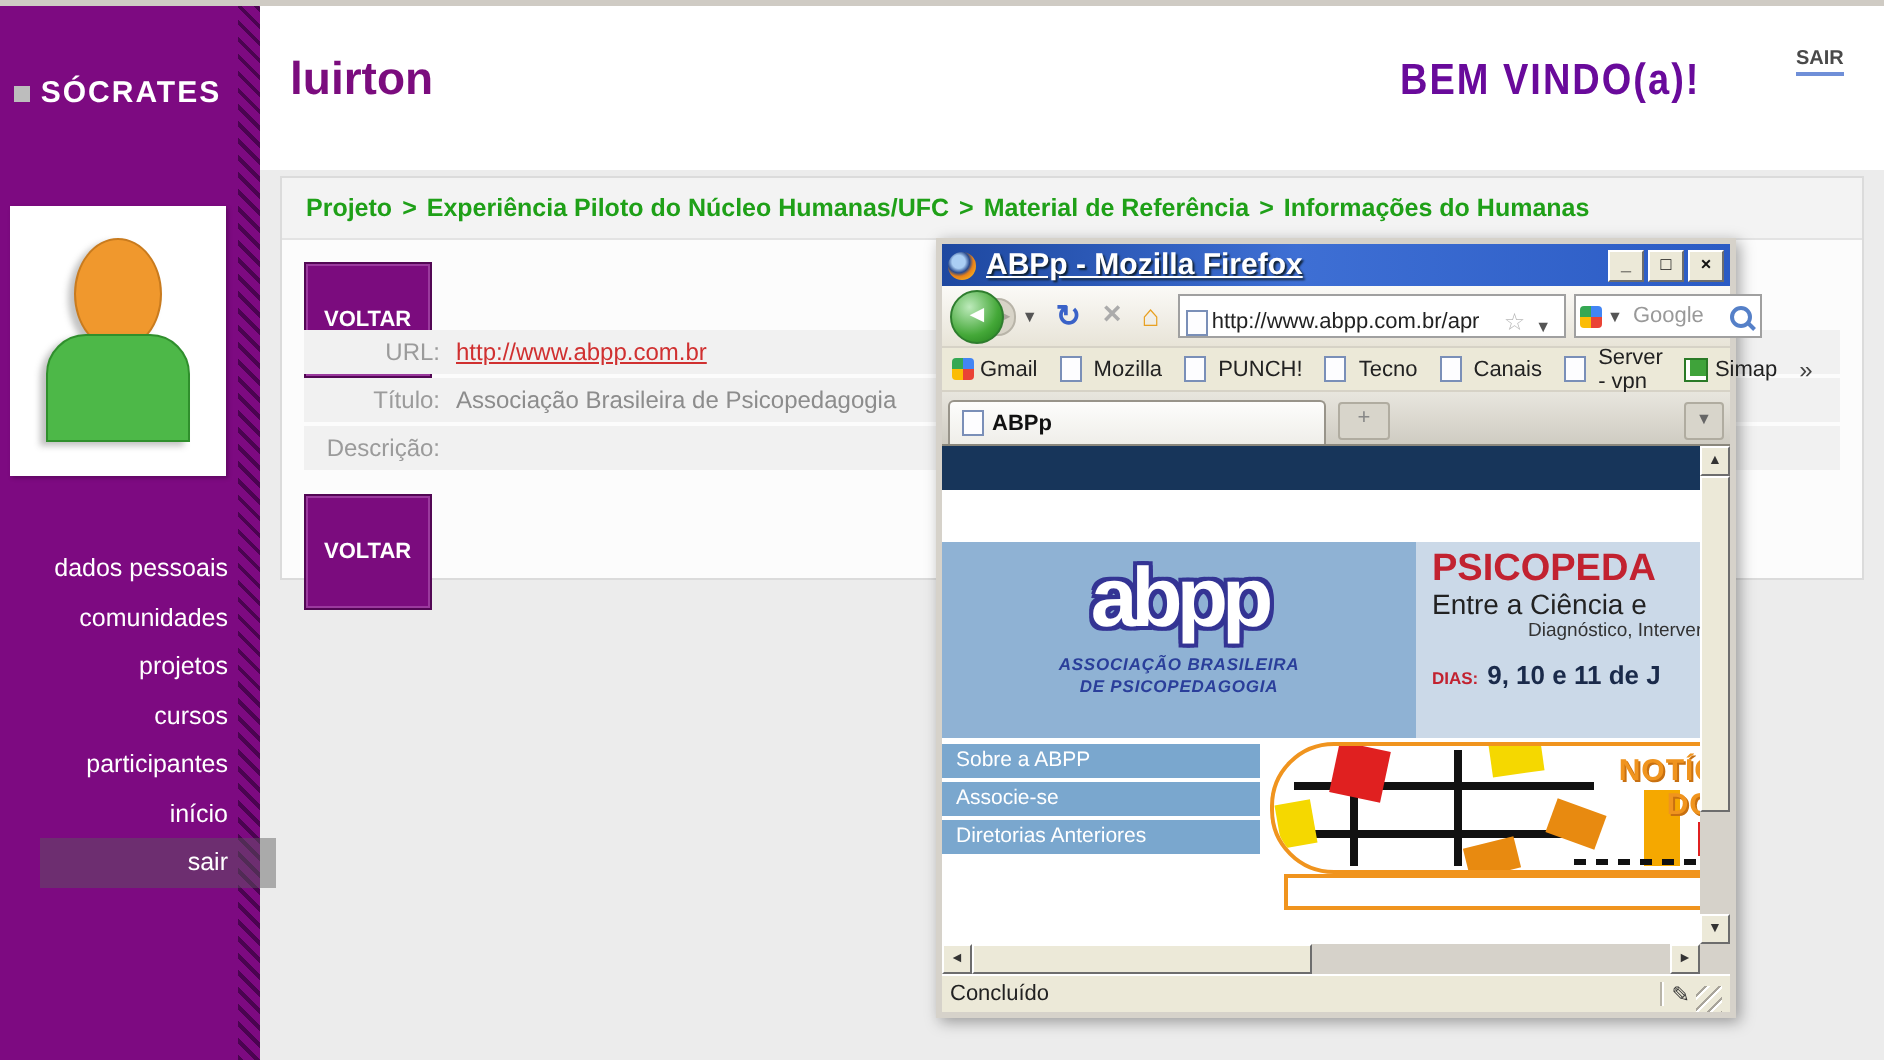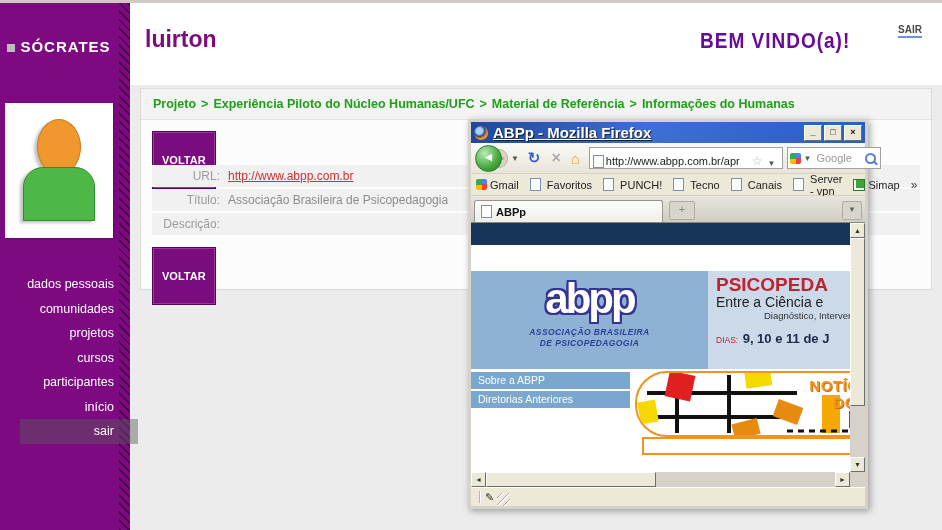--- a/index.html
+++ b/index.html
@@ -127,21 +127,21 @@
     letter-spacing:-3px;line-height:56px;
     text-shadow:-2px 0 0 #343494,2px 0 0 #343494,0 -2px 0 #343494,0 2px 0 #343494,
                 -2px -2px 0 #343494,2px 2px 0 #343494,-2px 2px 0 #343494,2px -2px 0 #343494;}
   .abpp-cap{font-size:8.5px;font-weight:bold;font-style:italic;color:#2A3E9A;
     text-align:center;letter-spacing:.4px;line-height:11px;}
   .sh-right{flex:1;background:#CBD9E8;padding:3px 0 0 8px;overflow:hidden;white-space:nowrap;}
   .banner-title{font-size:19px;font-weight:bold;color:#C22230;line-height:21px;}
   .banner-sub1{font-size:14px;color:#222;line-height:15px;}
   .banner-sub2{font-size:9.5px;color:#333;line-height:12px;padding-left:48px;}
   .dias-row{margin-top:7px;}
-  .dias-label{font-size:8.5px;font-weight:normal;color:#C22230;}
+  .dias-label{font-size:8.5px;font-weight:bold;color:#C22230;}
   .dias-value{font-size:13px;font-weight:bold;color:#1A2A4A;}
   .siterow{flex:1;display:flex;min-height:0;}
   .sitenav{width:159px;flex:none;padding-top:3px;background:#fff;}
   .sn-item{height:17px;margin-bottom:2px;background:#7AA7CE;color:#fff;font-size:10.5px;
     line-height:17px;padding-left:7px;cursor:pointer;}
   .newsarea{flex:1;position:relative;background:#fff;overflow:hidden;min-width:0;}
   .capsule{position:absolute;left:5px;top:2px;width:410px;height:62px;border:2px solid #F0941E;
     border-radius:32px;background:#fff;overflow:hidden;}
   .newstext{position:absolute;left:160px;top:8px;width:95px;text-align:right;color:#F0941E;
     font-weight:bold;font-size:15px;line-height:17px;letter-spacing:.5px;
@@ -247,21 +247,21 @@
         <span class="dd">▼</span>
         <input class="search-input" type="text" placeholder="Google" style="">
         <span class="mag"></span>
       </div>
     </div>
     <div class="bookmarksbar">
       <span class="bm">
           <span class="g-ic"></span>
           <span>Gmail</span>
         </span>
-      <span class="bm"><span class="page-ic"></span>&nbsp;<span>Favoritos</span></span>
+      <span class="bm"><span class="page-ic"></span>&nbsp;<span>Mozilla</span></span>
       <span class="bm"><span class="page-ic"></span>&nbsp;<span>PUNCH!</span></span>
       <span class="bm"><span class="page-ic"></span>&nbsp;<span>Tecno</span></span>
       <span class="bm"><span class="page-ic"></span>&nbsp;<span>Canais</span></span>
       <span class="bm"><span class="page-ic"></span>&nbsp;<span>Server - vpn</span></span>
       <span class="bm">
           <span class="simap-ic"></span>
           <span>Simap</span>
         </span>
       <span class="bm-more">»</span>
     </div>
@@ -290,20 +290,21 @@
             <div class="banner-sub2">Diagnóstico, Intervenção e</div>
             <div class="dias-row">
               <span class="dias-label">DIAS:</span>
               <span class="dias-value">9, 10 e 11 de J</span>
             </div>
           </div>
         </div>
         <div class="siterow">
           <div class="sitenav">
             <div class="sn-item">Sobre a ABPP</div>
+            <div class="sn-item">Associe-se</div>
             <div class="sn-item">Diretorias Anteriores</div>
           </div>
           <div class="newsarea">
             <div class="capsule">
               <svg width="410" height="62" viewBox="0 0 410 62" xmlns="http://www.w3.org/2000/svg">
                 <line x1="40" y1="4" x2="40" y2="60" stroke="#111" stroke-width="4"></line>
                 <line x1="92" y1="2" x2="92" y2="60" stroke="#111" stroke-width="4"></line>
                 <line x1="10" y1="20" x2="160" y2="20" stroke="#111" stroke-width="4"></line>
                 <line x1="10" y1="44" x2="160" y2="44" stroke="#111" stroke-width="4"></line>
                 <rect x="30" y="0" width="26" height="26" fill="#E02020" transform="rotate(12 43 13)"></rect>
@@ -333,18 +334,19 @@
     </div>
 
     <div class="hscrollrow">
       <div class="sbtn h">◄</div>
       <div class="hthumb"></div>
       <div class="hspacer"></div>
       <div class="sbtn h">►</div>
       <div class="corner"></div>
     </div>
     <div class="statusbar">
+      <span class="status-text">Concluído</span>
       <span class="status-sep"></span>
       <span class="status-ic">✎</span>
       <span class="grip"></span>
     </div>
   </div>
 </div>
 
 </body></html>

